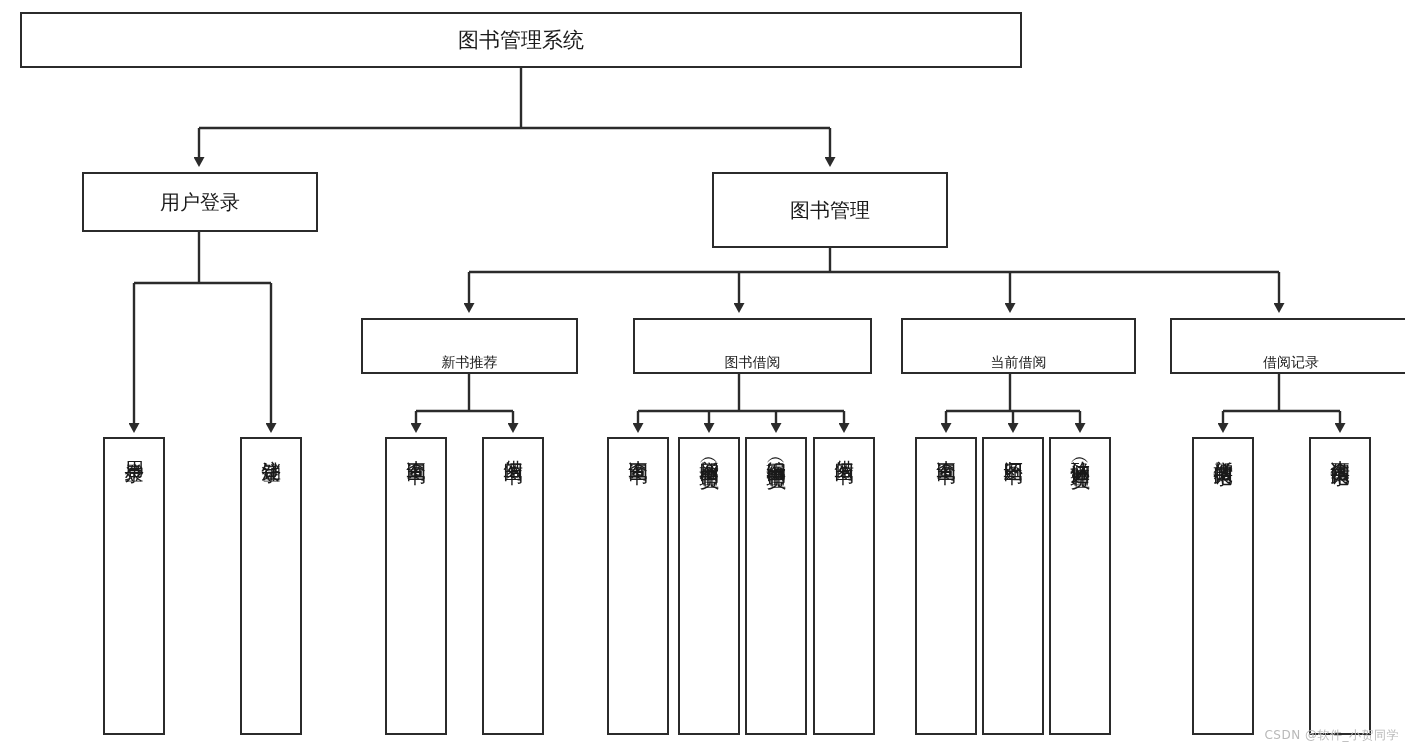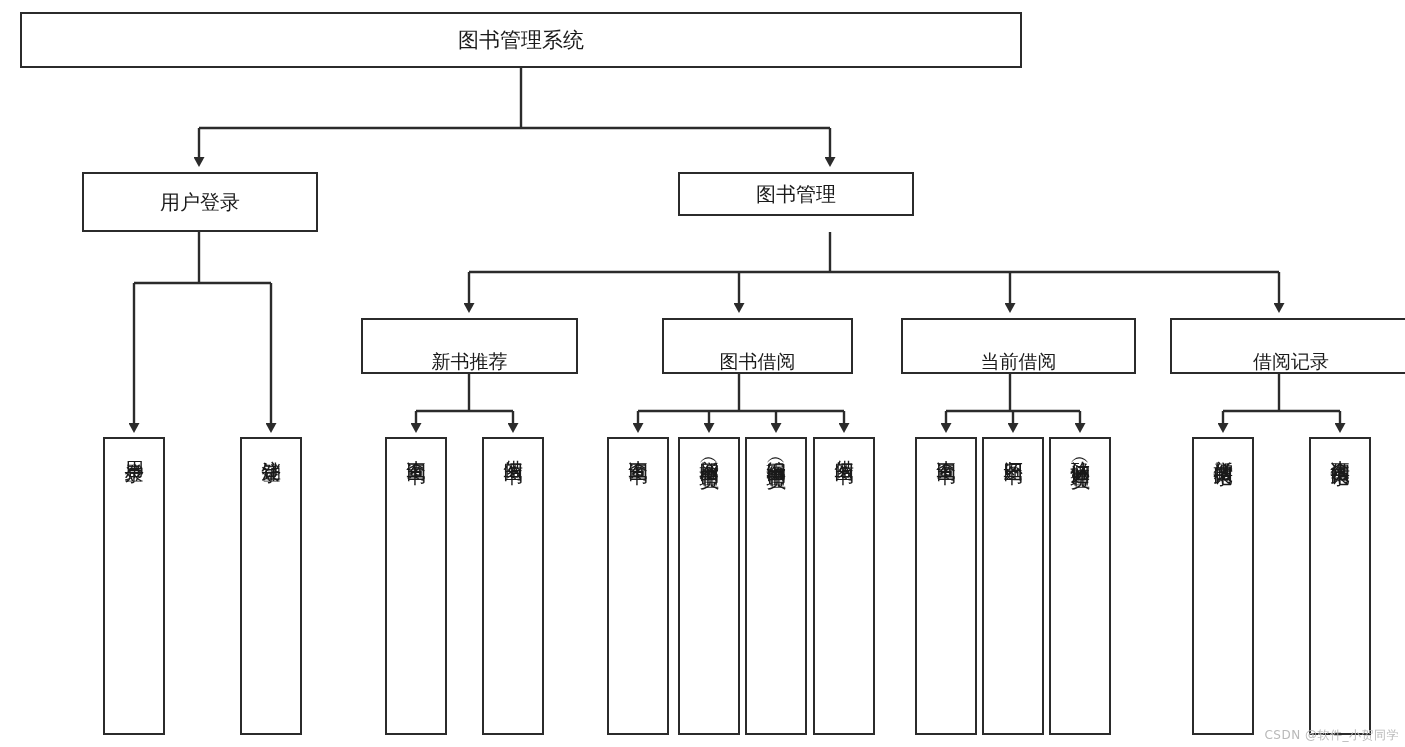--- a/index.html
+++ b/index.html
@@ -35,21 +35,21 @@
     color: #1a1a1a;
     z-index: 2;
   }
   .node-label {
     white-space: pre;
     line-height: 1.05;
     text-align: left;
   }
   .lvl0 .node-label { font-size: 21px; }
   .lvl1 .node-label { font-size: 20px; }
-  .lvl2 .node-label { font-size: 19px; margin-top: 32px; }
+  .lvl2 .node-label { font-size: 14px; margin-top: 32px; }
 
   
   .leaf {
     align-items: flex-start;
     padding-top: 6px;
   }
   .leaf .node-label {
     writing-mode: vertical-rl;
     text-orientation: upright;
     font-size: 19.5px;
@@ -125,28 +125,28 @@
     </g>
   </svg>
 
   <div class="node lvl0" style="left:20px; top:12px; width:1002px; height:56px;">
     <span class="node-label">图书管理系统</span>
   </div>
 
   <div class="node lvl1" style="left:82px; top:172px; width:236px; height:60px;">
     <span class="node-label">用户登录</span>
   </div>
-  <div class="node lvl1" style="left:678px; top:172px; width:236px; height:44px;">
+  <div class="node lvl1" style="left:712px; top:172px; width:236px; height:76px;">
     <span class="node-label">图书管理</span>
   </div>
 
   <div class="node lvl2" style="left:361px; top:318px; width:217px; height:56px;">
     <span class="node-label">新书推荐</span>
   </div>
-  <div class="node lvl2" style="left:662px; top:318px; width:191px; height:56px;">
+  <div class="node lvl2" style="left:633px; top:318px; width:239px; height:56px;">
     <span class="node-label">图书借阅</span>
   </div>
   <div class="node lvl2" style="left:901px; top:318px; width:235px; height:56px;">
     <span class="node-label">当前借阅</span>
   </div>
   <div class="node lvl2" style="left:1170px; top:318px; width:242px; height:56px;">
     <span class="node-label">借阅记录</span>
   </div>
 
   <div class="node leaf" style="left:103px; top:437px; width:62px; height:298px;">

